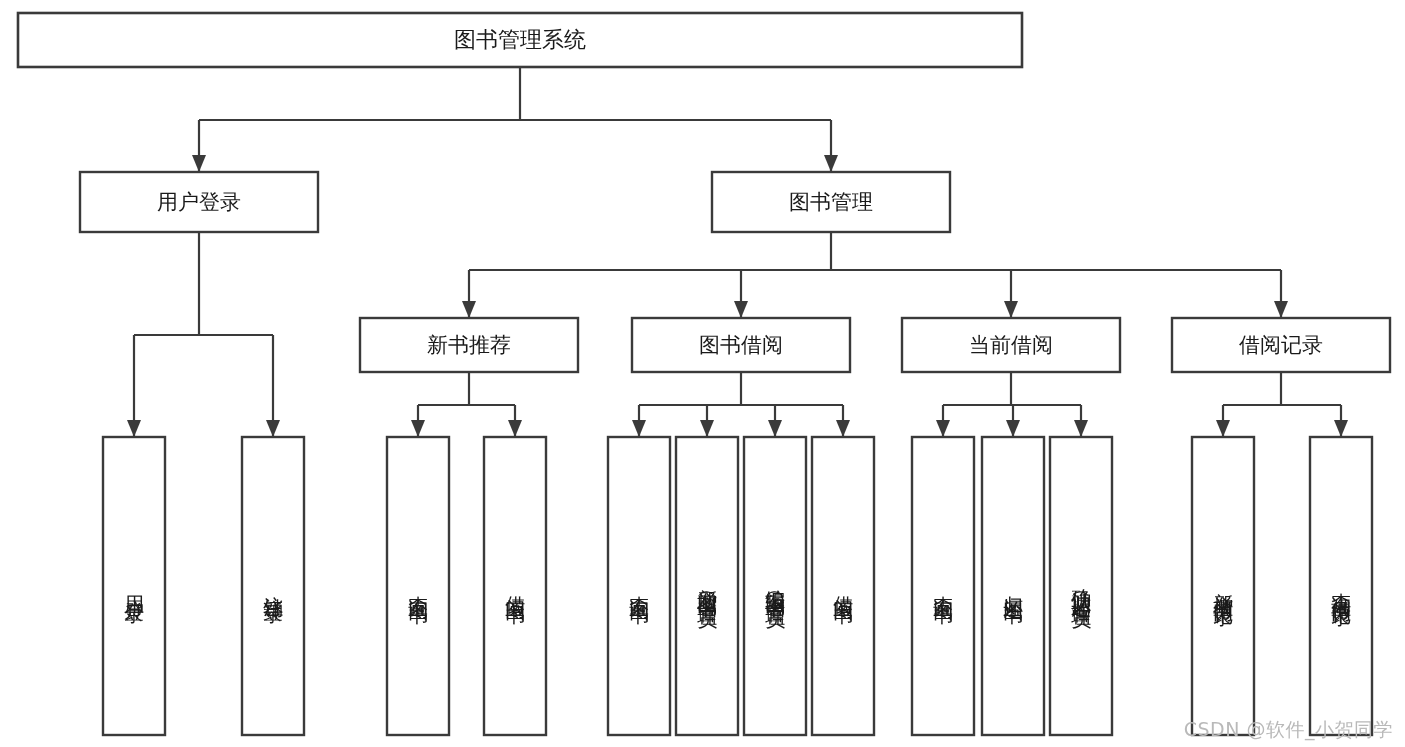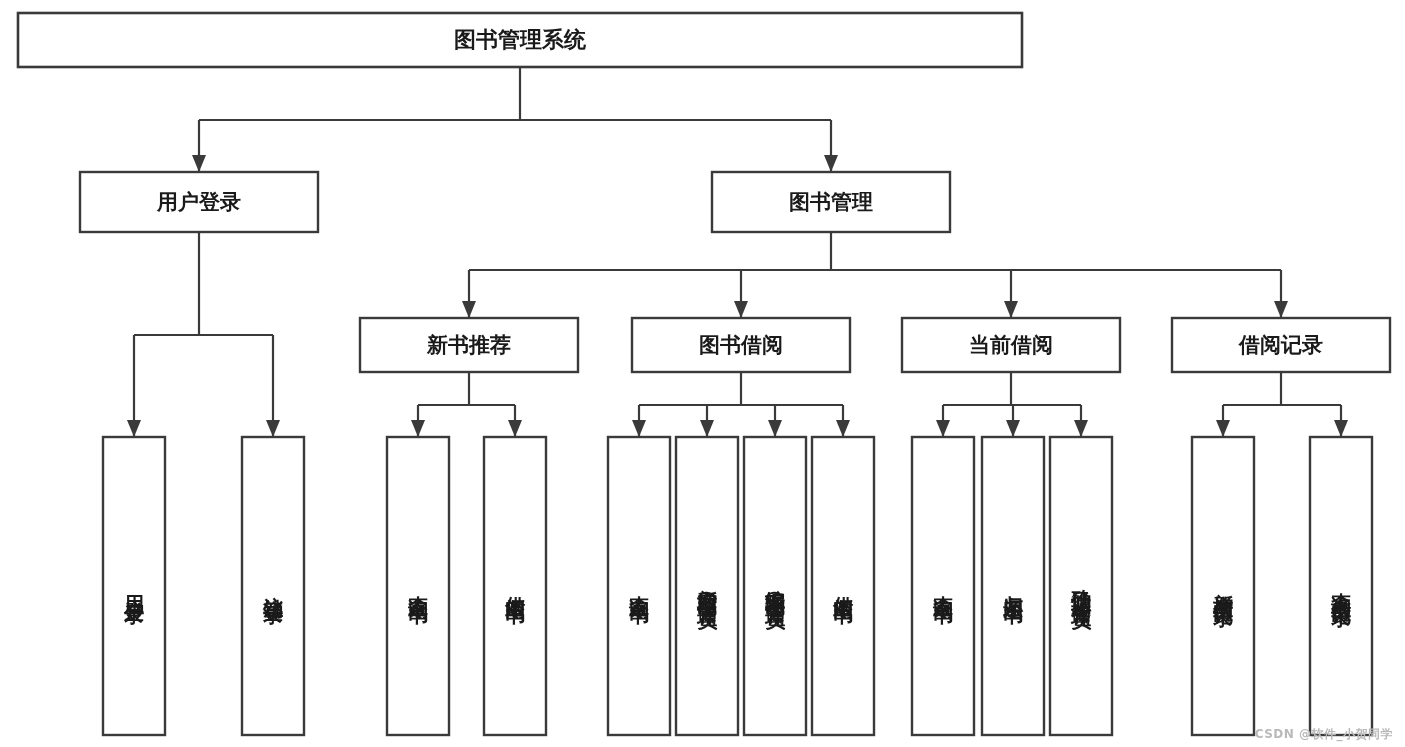--- a/index.html
+++ b/index.html
@@ -12,21 +12,20 @@
     width: 1405px;
     height: 747px;
     font-family: "DejaVu Sans", "Liberation Sans", sans-serif;
     overflow: hidden;
     position: relative;
   }
   #diagram-root {
     position: relative;
     width: 1405px;
     height: 747px;
-    font-weight: bold;
   }
   svg.chart-svg {
     position: absolute;
     left: 0;
     top: 0;
     width: 1405px;
     height: 747px;
     display: block;
   }
   .node-box {
@@ -74,21 +73,21 @@
     letter-spacing: 3px;
     color: #1a1a1a;
     white-space: nowrap;
     text-align: center;
   }
   .watermark {
     position: absolute;
     right: 12px;
     bottom: 4px;
     font-family: "DejaVu Sans", "Liberation Sans", sans-serif;
-    font-size: 12px;
+    font-size: 19px;
     color: #b9b9b9;
     letter-spacing: 0.5px;
     user-select: none;
   }
 </style>
 </head>
 <body>
 
 <div id="diagram-root">
 

